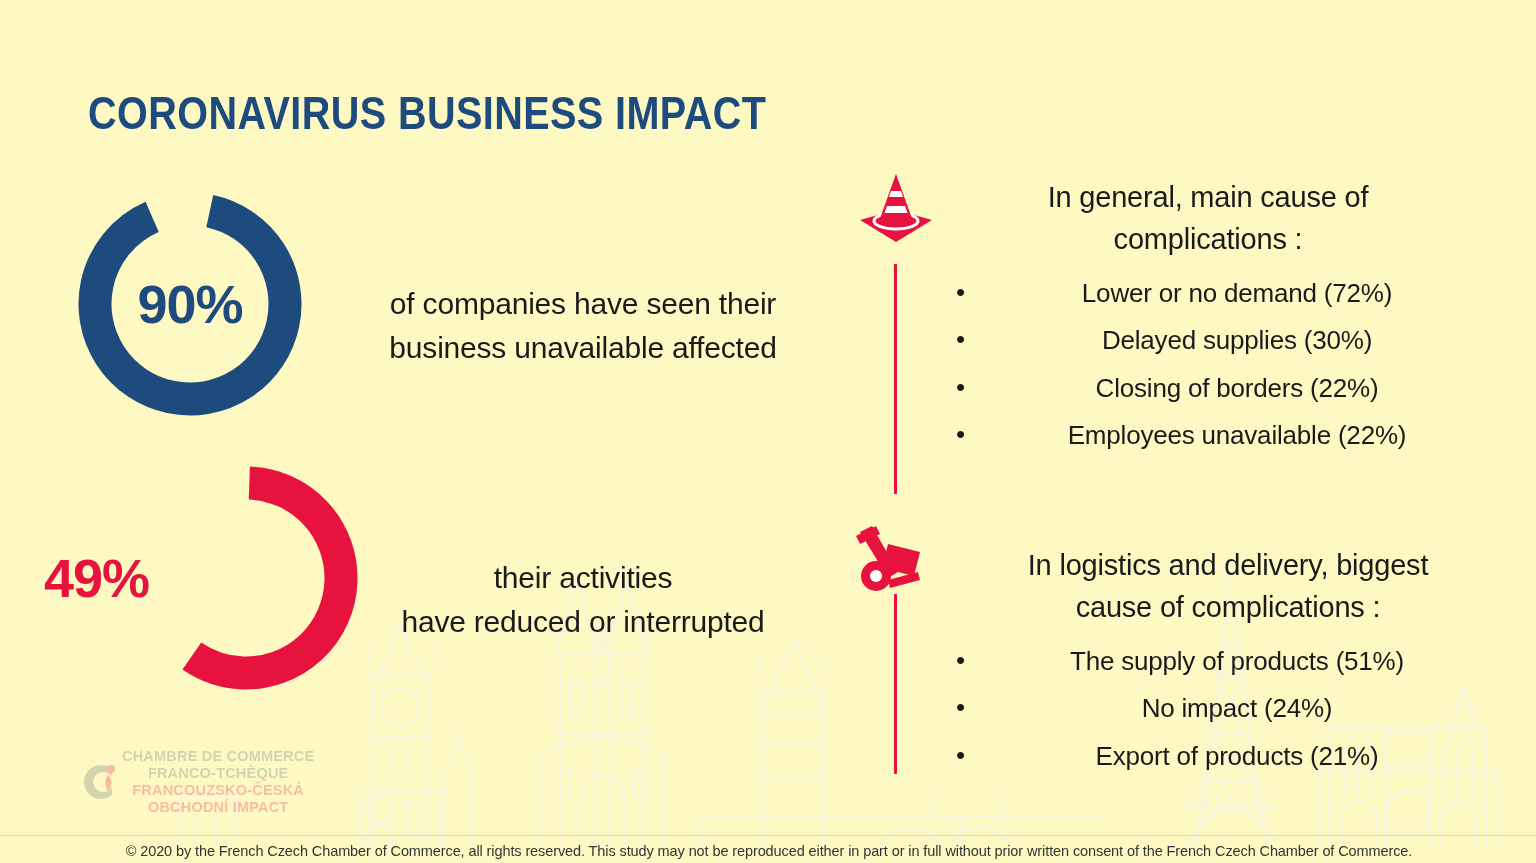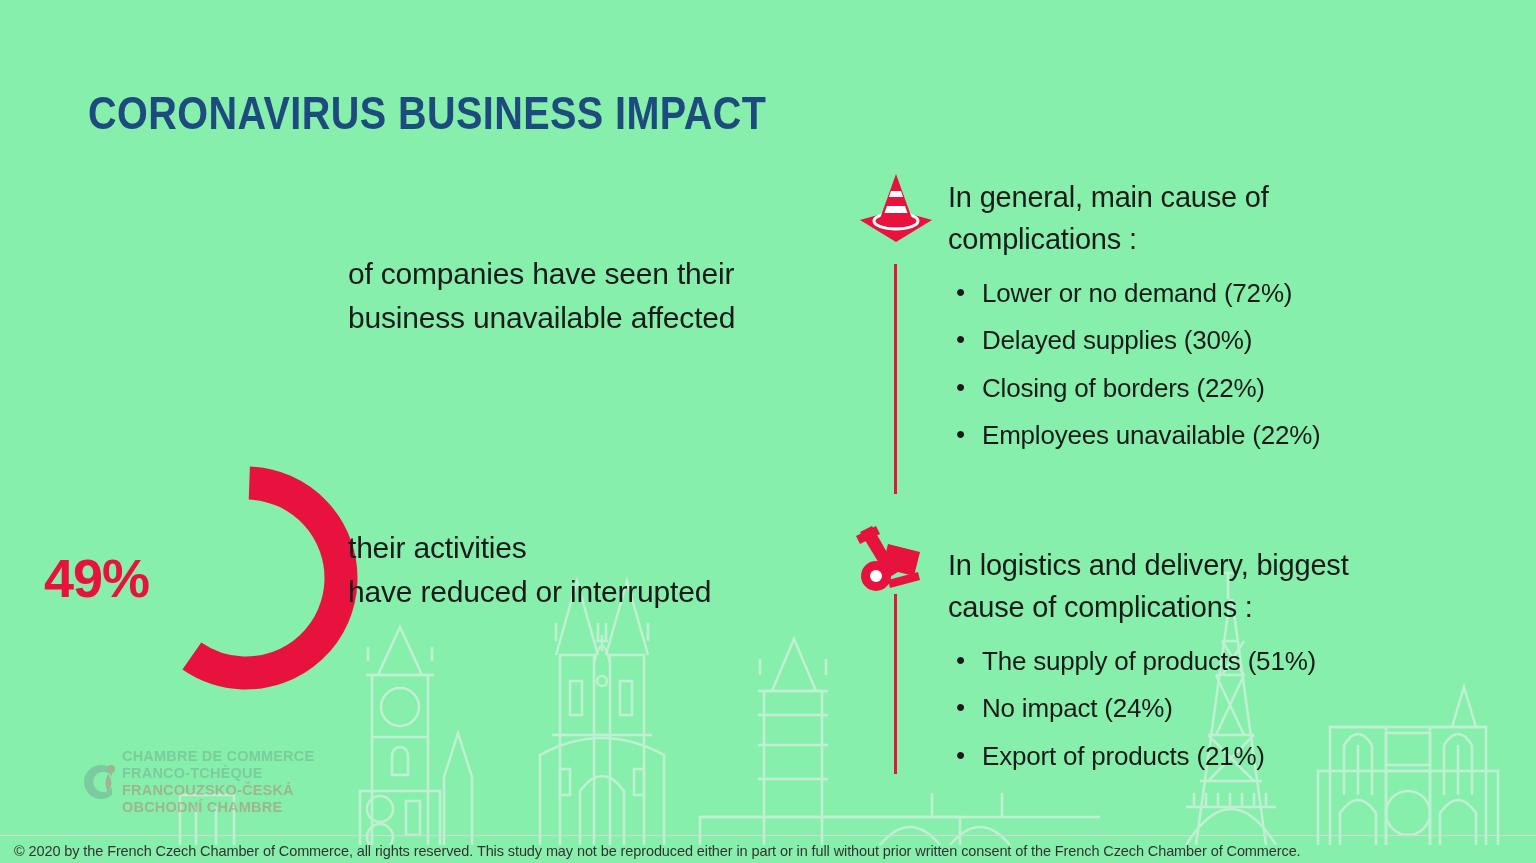--- a/index.html
+++ b/index.html
@@ -5,21 +5,22 @@
   * { margin:0; padding:0; box-sizing:border-box; }
   html, body {
     width:1536px; height:863px;
     background:#ffffff;
     font-family:"Liberation Sans", sans-serif;
     overflow:hidden;
   }
   #slide {
     position:relative;
     width:1536px; height:863px;
-    background:#86efac;
+    background:#fef9c3;
+    text-align:center;
   }
 
   
   #skyline {
     position:absolute;
     left:0; bottom:18px;
     width:1536px; height:300px;
     opacity:0.55;
     pointer-events:none;
   }
@@ -56,20 +57,21 @@
   .donut-label.navy { color:#1d4b7e; }
   .donut-label.crimson { color:#e8123f; }
   .donut-label.shift-left { justify-content:flex-start; padding-left:8px; }
 
   .stat-text {
     position:absolute;
     font-size:30px;
     line-height:1.48;
     color:#1a1a1a;
     letter-spacing:-0.2px;
+    margin-top:30px;
   }
 
   
   .section { position:absolute; }
   .sec-icon {
     position:absolute;
     left:0; top:0;
     width:80px; height:80px;
   }
   .sec-rule {
@@ -214,20 +216,27 @@
       <path d="M1452 182 l12 -40 l12 40"></path>
 
       <path d="M180 300 V250 h54 V300 M186 250 h42 M196 262 v38 M216 262 v38"></path>
     </g>
   </svg>
 
   <div id="title">CORONAVIRUS BUSINESS IMPACT</div>
 
   <div class="stat-block" style="left:72px; top:186px; width:740px; height:250px;">
 
+    <div class="donut-wrap" style="left:0; top:0; width:236px; height:236px;">
+      <svg width="236" height="236" viewBox="0 0 236 236" aria-hidden="true">
+
+        <circle cx="118" cy="118" r="95" fill="none" stroke="#1d4b7e" stroke-width="33" stroke-linecap="butt" stroke-dasharray="537.2 59.7" stroke-dashoffset="0" transform="rotate(-78 118 118)"></circle>
+      </svg>
+      <div class="donut-label navy">90%</div>
+    </div>
 
     <div class="stat-text" style="left:276px; top:66px; width:470px;">
       <div>of companies have seen their</div>
       <div>business unavailable affected</div>
     </div>
   </div>
 
   <div class="stat-block" style="left:128px; top:460px; width:700px; height:250px;">
 
     <div class="donut-wrap" style="left:0; top:0; width:236px; height:236px;">
@@ -305,20 +314,20 @@
   <div id="logo">
     <svg id="logo-mark" viewBox="0 0 44 44" aria-hidden="true">
       <path d="M34 9 A17 17 0 1 0 34 35 L34 27 A10 10 0 1 1 34 17 Z" fill="#5b6b7d"></path>
       <path d="M30 14 q7 8 0 18 q-5 -9 0 -18 z" fill="#e8123f"></path>
       <circle cx="33" cy="9" r="4" fill="#e8123f"></circle>
     </svg>
     <div id="logo-text">
       <div class="logo-fr">CHAMBRE DE COMMERCE</div>
       <div class="logo-fr">FRANCO-TCHÈQUE</div>
       <div class="logo-cz">FRANCOUZSKO-ČESKÁ</div>
-      <div class="logo-cz">OBCHODNÍ CHAMBRE</div>
+      <div class="logo-cz">OBCHODNÍ IMPACT</div>
     </div>
   </div>
 
   <div id="footer-rule"></div>
   <div id="footer">© 2020 by the French Czech Chamber of Commerce, all rights reserved. This study may not be reproduced either in part or in full without prior written consent of the French Czech Chamber of Commerce.</div>
 
 </div>
 
 </body></html>

